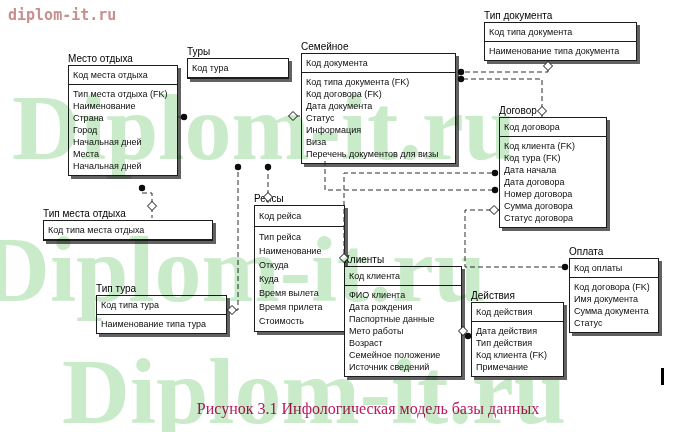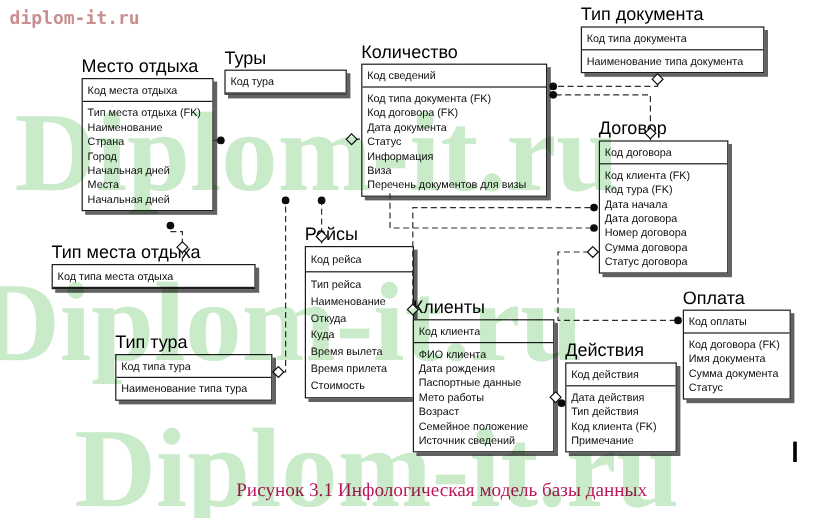--- a/index.html
+++ b/index.html
@@ -10,21 +10,21 @@
         color:#c98f8f;letter-spacing:0px;}
   .watermark{position:absolute;z-index:40;pointer-events:none;
              font-family:"Liberation Serif",serif;font-weight:bold;font-size:94px;
              color:#c9ebc9;white-space:nowrap;mix-blend-mode:multiply;line-height:1;}
   .wm1{left:12px;top:80px;}
   .wm2{left:-18px;top:222px;}
   .wm3{left:62px;top:344px;}
   #diagram{position:absolute;left:0;top:0;width:682px;height:432px;z-index:20;}
   .entity{position:absolute;}
   .entity-title{position:absolute;bottom:100%;left:0;margin-bottom:1px;
-                font-size:15px;color:#000;white-space:nowrap;}
+                font-size:10px;color:#000;white-space:nowrap;}
   .entity-box{background:#fff;border:1px solid #1c1c1c;
               box-shadow:3px 3px 0 rgba(70,70,70,0.85);
               font-size:9px;line-height:12px;color:#0d0d0d;}
   .pk-section{padding:3px 4px 3px 4px;border-bottom:1px solid #1c1c1c;}
   .fields-section{padding:3px 4px 3px 4px;}
   .field-row{white-space:nowrap;}
   #rels{position:absolute;left:0;top:0;z-index:30;pointer-events:none;}
   .rel-line{fill:none;stroke:#2e2e2e;stroke-width:1;stroke-dasharray:5 3;}
   .rel-dot{fill:#0c0c0c;stroke:none;}
   .rel-diamond{fill:#ffffff;stroke:#0c0c0c;stroke-width:1;}
@@ -60,24 +60,24 @@
       </div>
       <div class="entity" style="left: 187px; top: 58px; width: 102px;">
         <div class="entity-title">Туры</div>
         <div class="entity-box">
           <div class="pk-section">
             <div class="field-row">Код тура</div>
           </div>
         </div>
       </div>
       <div class="entity" style="left: 301px; top: 53px; width: 155px;">
-        <div class="entity-title">Количество</div>
-        <div class="entity-box">
-          <div class="pk-section">
-            <div class="field-row">Код сведений</div>
+        <div class="entity-title">Семейное</div>
+        <div class="entity-box">
+          <div class="pk-section">
+            <div class="field-row">Код документа</div>
           </div>
           <div class="fields-section">
             <div class="field-row">Код типа документа (FK)</div>
             <div class="field-row">Код договора (FK)</div>
             <div class="field-row">Дата документа</div>
             <div class="field-row">Статус</div>
             <div class="field-row">Информация</div>
             <div class="field-row">Виза</div>
             <div class="field-row">Перечень документов для визы</div>
           </div>

